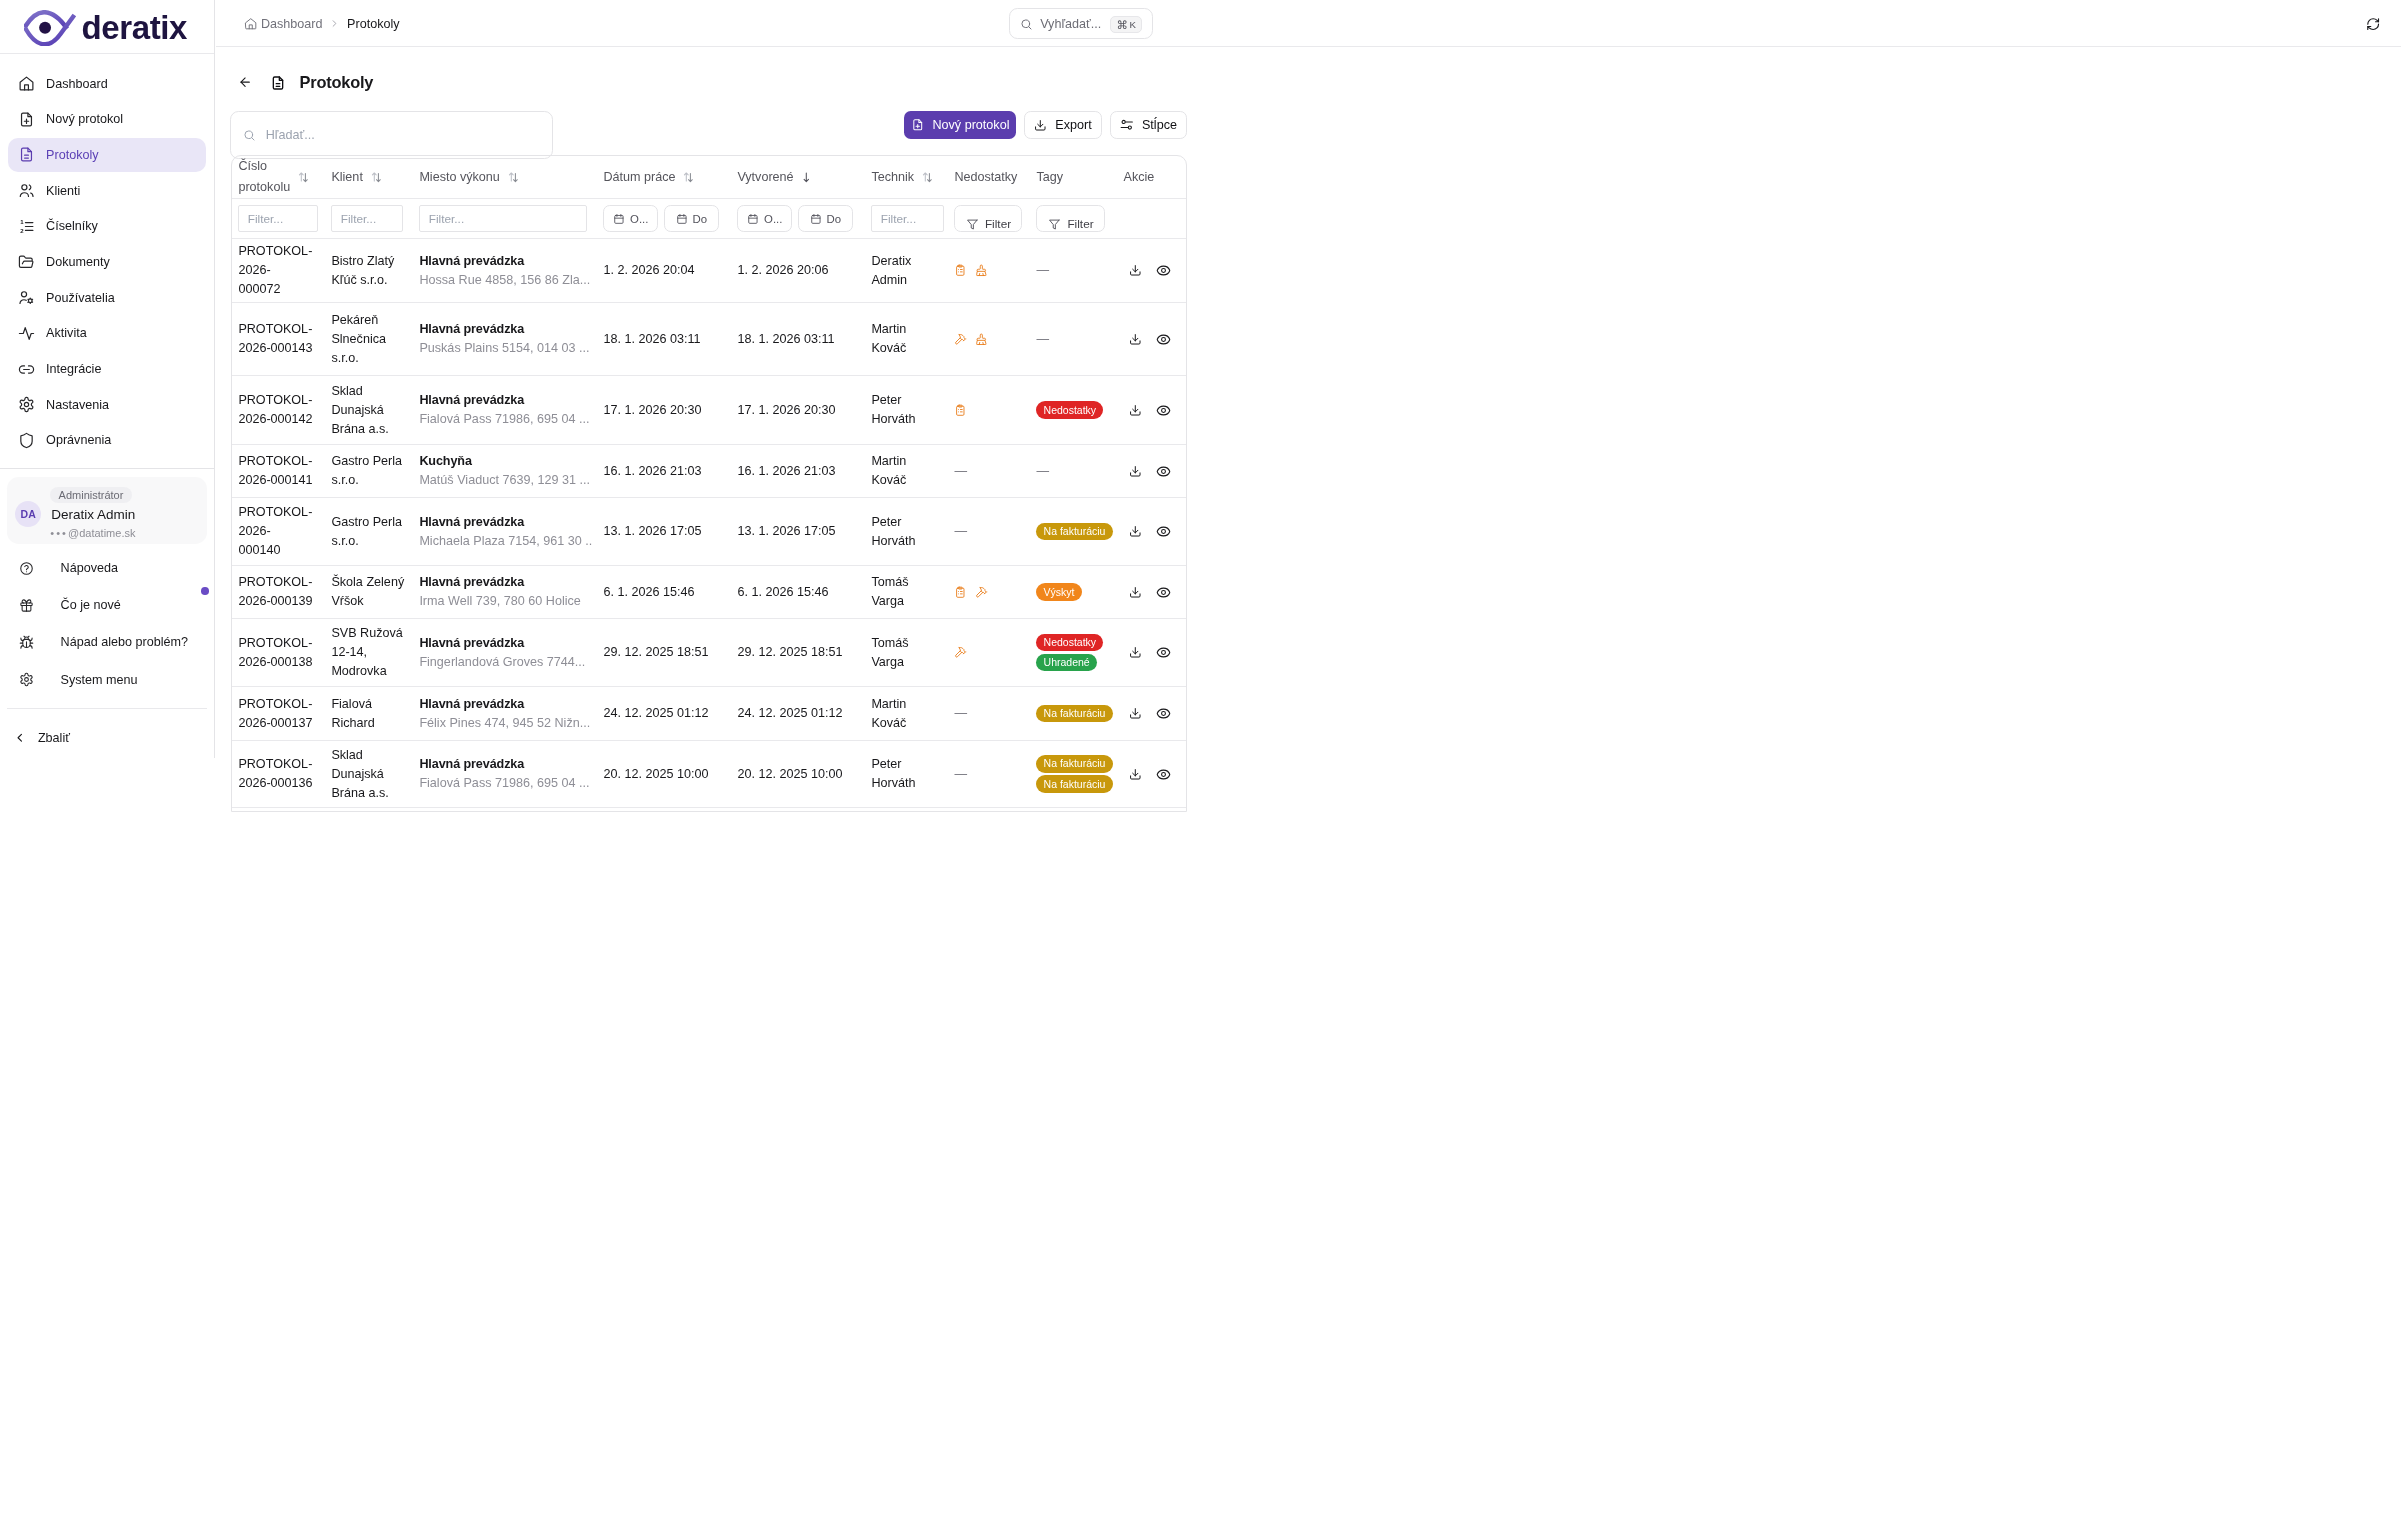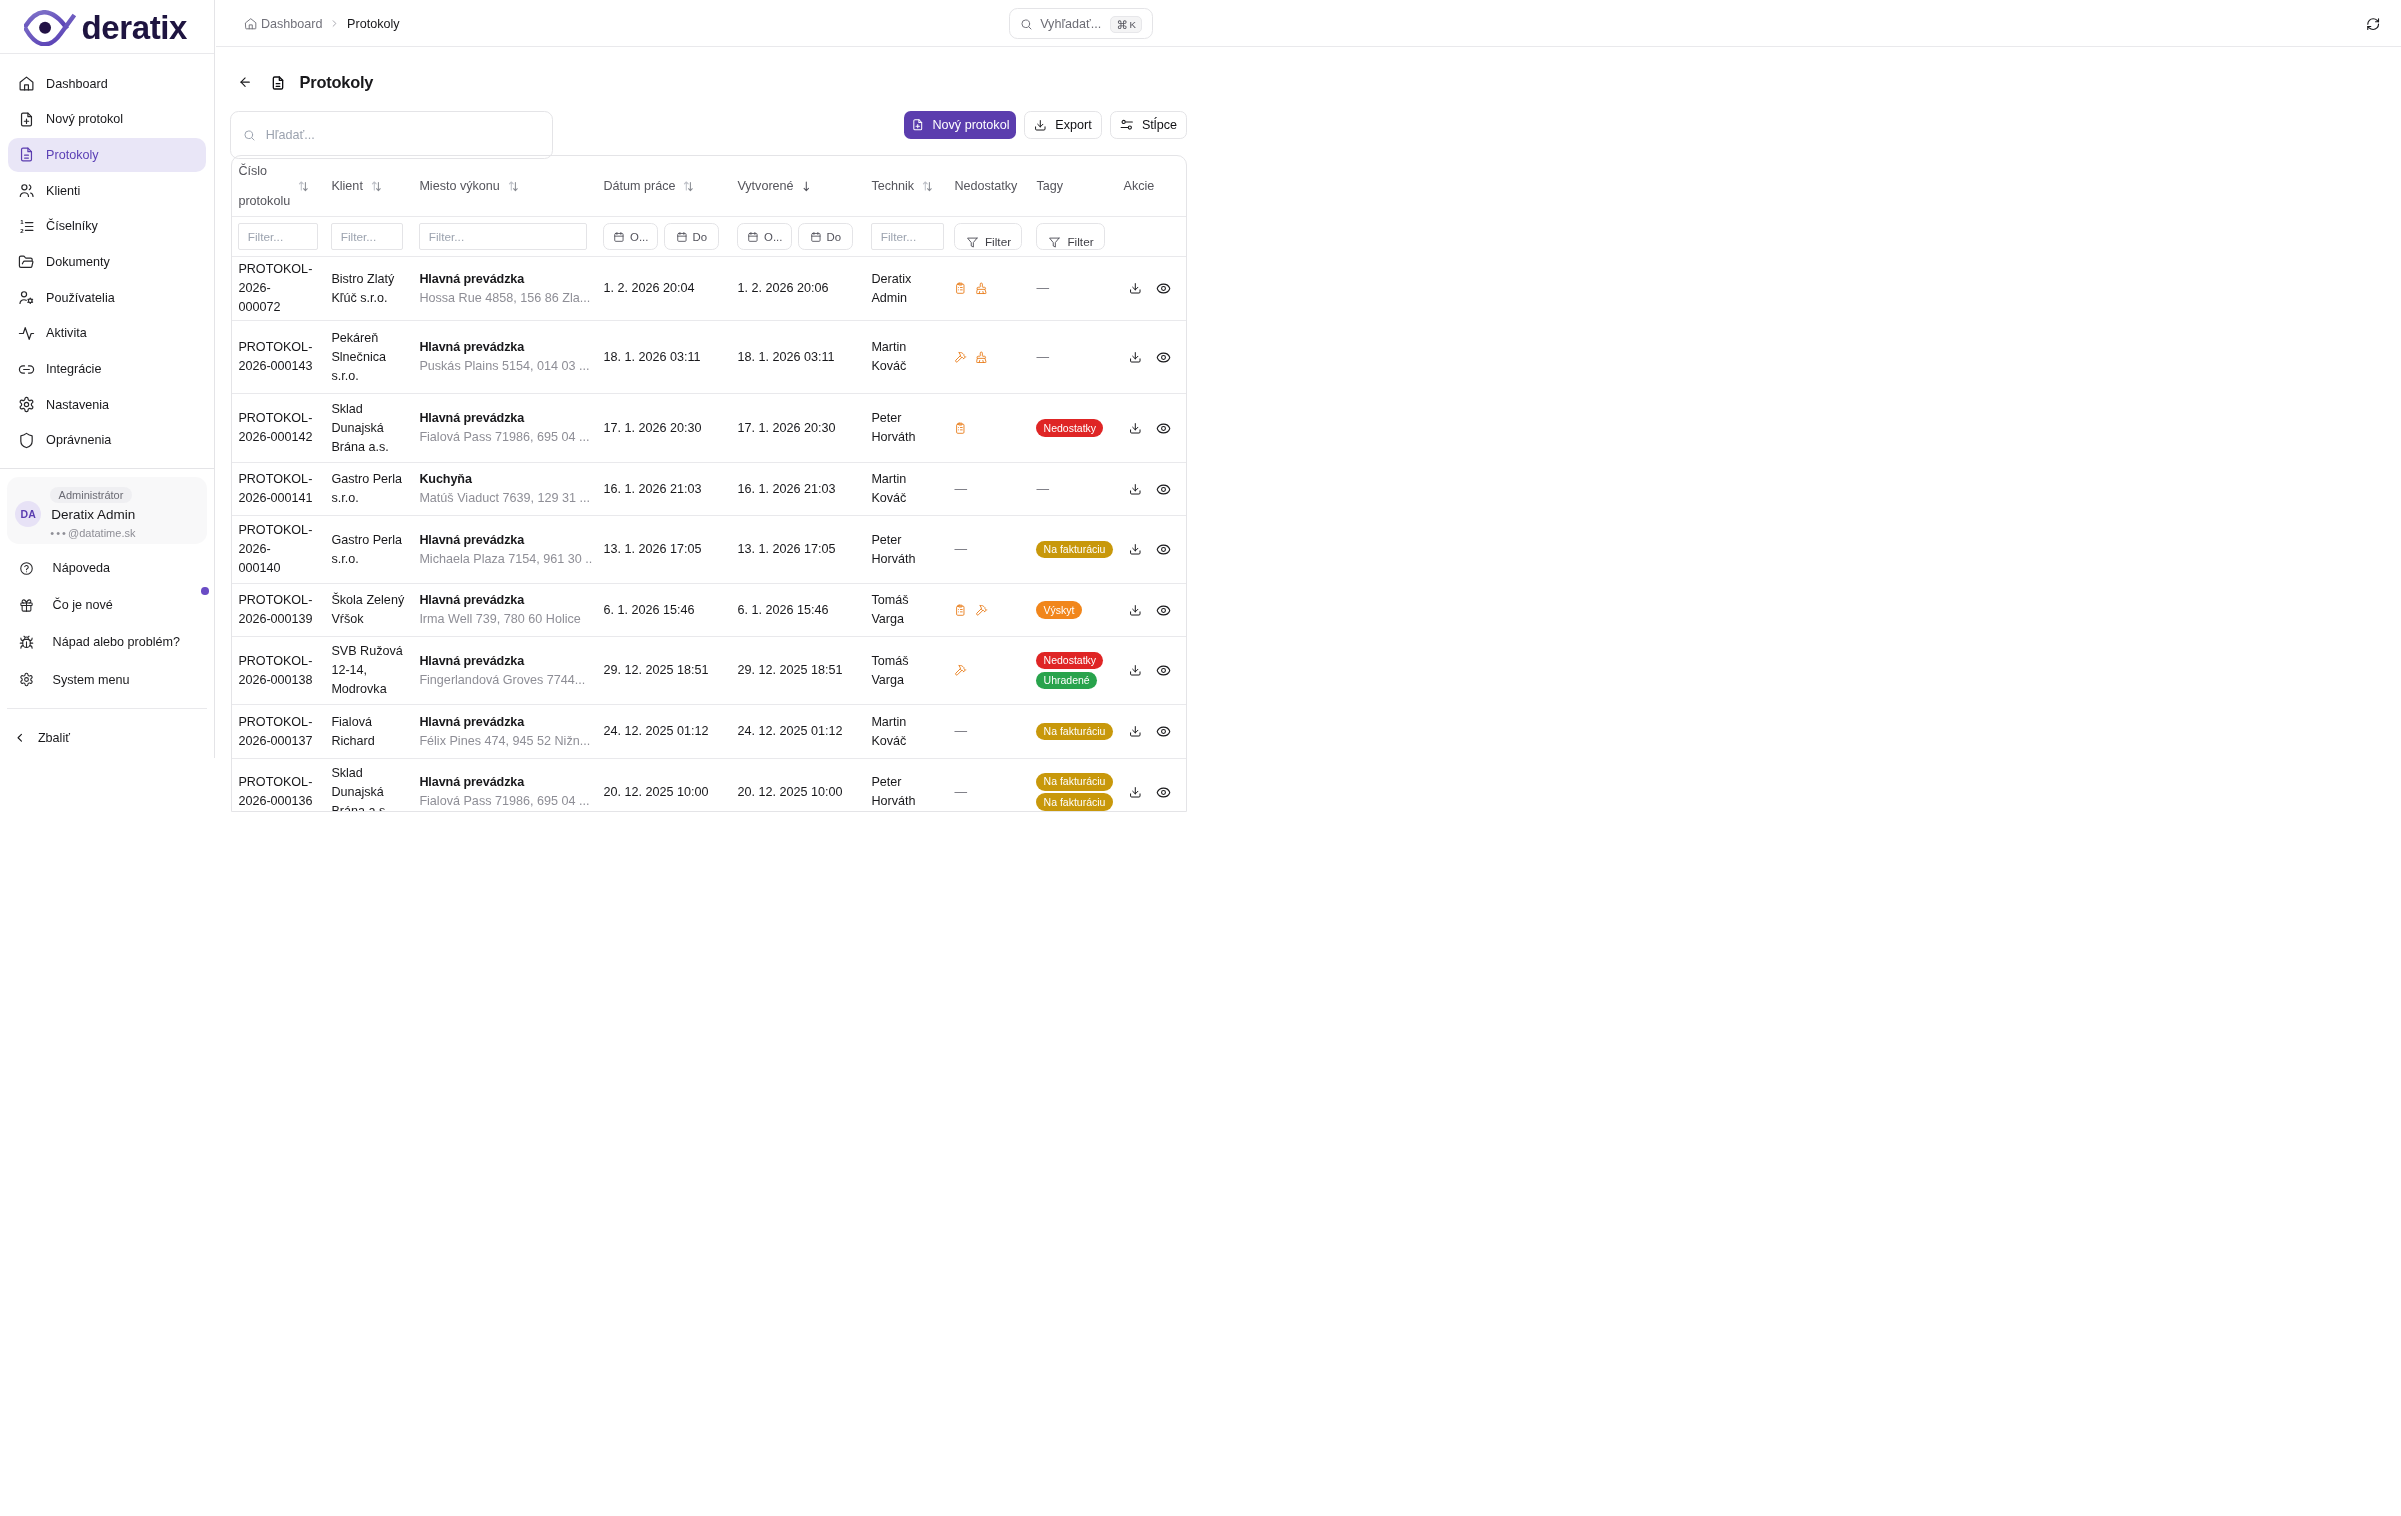--- a/index.html
+++ b/index.html
@@ -11,21 +11,21 @@
 .nav{padding:12.6px 7.6px 0}
 .mi{height:34px;border-radius:10px;display:flex;align-items:center;gap:11px;padding:0 0 0 10.5px;margin-bottom:1.7px;font-size:12.6px;color:#18181b;position:relative}
 .mi.active{background:#e9e6f7;color:#5a3fb5}
 .sfoot{position:absolute;left:0;top:468px;width:100%;border-top:0.8px solid #e4e4e7}
 .ucard{margin:8.4px 7.2px 0;background:#f8f8f9;border-radius:11.8px;height:67px;position:relative}
 .ubadge{position:absolute;left:43px;top:9.3px;background:#efeff2;border-radius:842px;font-size:11px;color:#6b6b74;padding:2.1px 8.4px}
 .uava{position:absolute;left:8px;top:23.6px;width:26px;height:26px;border-radius:50%;background:#e7e2f6;color:#5b3db0;font-size:10.5px;font-weight:bold;display:flex;align-items:center;justify-content:center}
 .uname{position:absolute;left:44px;top:30px;font-size:13.5px;color:#18181b}
 .umail{position:absolute;left:43px;top:50px;font-size:11px;color:#8e8e96}
 .fnav{padding:6.7px 7.6px 0}
-.mi.fi{height:34px;margin-bottom:3.2px;padding-left:11px;gap:19px}
+.mi.fi{height:34px;margin-bottom:3.2px;padding-left:11px;gap:27px}
 .ndot{position:absolute;right:-2.5px;top:-0.8px;width:7.6px;height:7.6px;border-radius:50%;background:#6a4cc5}
 .sdiv{margin:11px 7.2px 6.7px;border-top:0.8px solid #e9e9ec}
 .zbal{display:flex;align-items:center;gap:11.8px;padding-left:12.6px;height:32px;font-size:12.6px;color:#18181b;margin-top:13.5px}
 
 .topbar{position:fixed;left:216px;top:0;right:0;height:47px;border-bottom:0.8px solid #e9e9ec;background:#fff}
 .crumbs{position:absolute;left:28px;top:0;height:47px;display:flex;align-items:center;gap:3.4px;font-size:12.6px}
 .crumbs .gray{color:#71717a}
 .crumbs .cur{color:#18181b}
 .tsearch{position:absolute;left:793px;top:8.4px;width:144px;height:31px;border:0.8px solid #e4e4e7;border-radius:8.4px;display:flex;align-items:center;padding-left:10px;gap:7.6px}
 .tsearch .ph{font-size:12.6px;color:#6d6d75}
@@ -45,21 +45,21 @@
 #b3{left:894px;width:77px}
 
 .tablewrap{position:absolute;left:14.7px;top:108px;width:956px;height:657px;border:0.8px solid #e4e4e7;border-radius:10px 10px 0 0;overflow:hidden}
 table{border-collapse:collapse;table-layout:fixed;width:955px}
 col.c1{width:93px}col.c2{width:88px}col.c3{width:184px}col.c4{width:134px}col.c5{width:134px}col.c6{width:83px}col.c7{width:82px}col.c8{width:88px}col.c9{width:69px}
 th,td{padding:0 5px 0 6.7px;vertical-align:middle;text-align:left;font-weight:normal}
 thead tr.hrow{height:42px;border-bottom:0.8px solid #e9e9ec}
 thead tr.frow{height:40px;border-bottom:0.8px solid #e9e9ec}
 th{color:#55555c;font-size:12.6px}
 .hwrap{display:flex;align-items:center;gap:6.7px}
-.hline{line-height:30px}
+.hline{line-height:21px}
 tbody tr{border-bottom:0.8px solid #e9e9ec}
 tbody td{font-size:12.6px;line-height:19px;color:#18181b}
 td.cnum div{line-height:19px}
 .m1{font-weight:bold;letter-spacing:-0.1px}
 .m2{color:#8e8e96;white-space:nowrap;overflow:hidden}
 .dash{color:#71717a}
 .nicons{display:flex;gap:8.4px;align-items:center}
 .tags{display:flex;flex-direction:column;gap:2.9px;align-items:flex-start}
 .badge{height:17.3px;border-radius:842px;color:#fff;font-size:10.5px;display:flex;align-items:center;padding:0 7.2px;white-space:nowrap}
 .b-red{background:#df2525}

